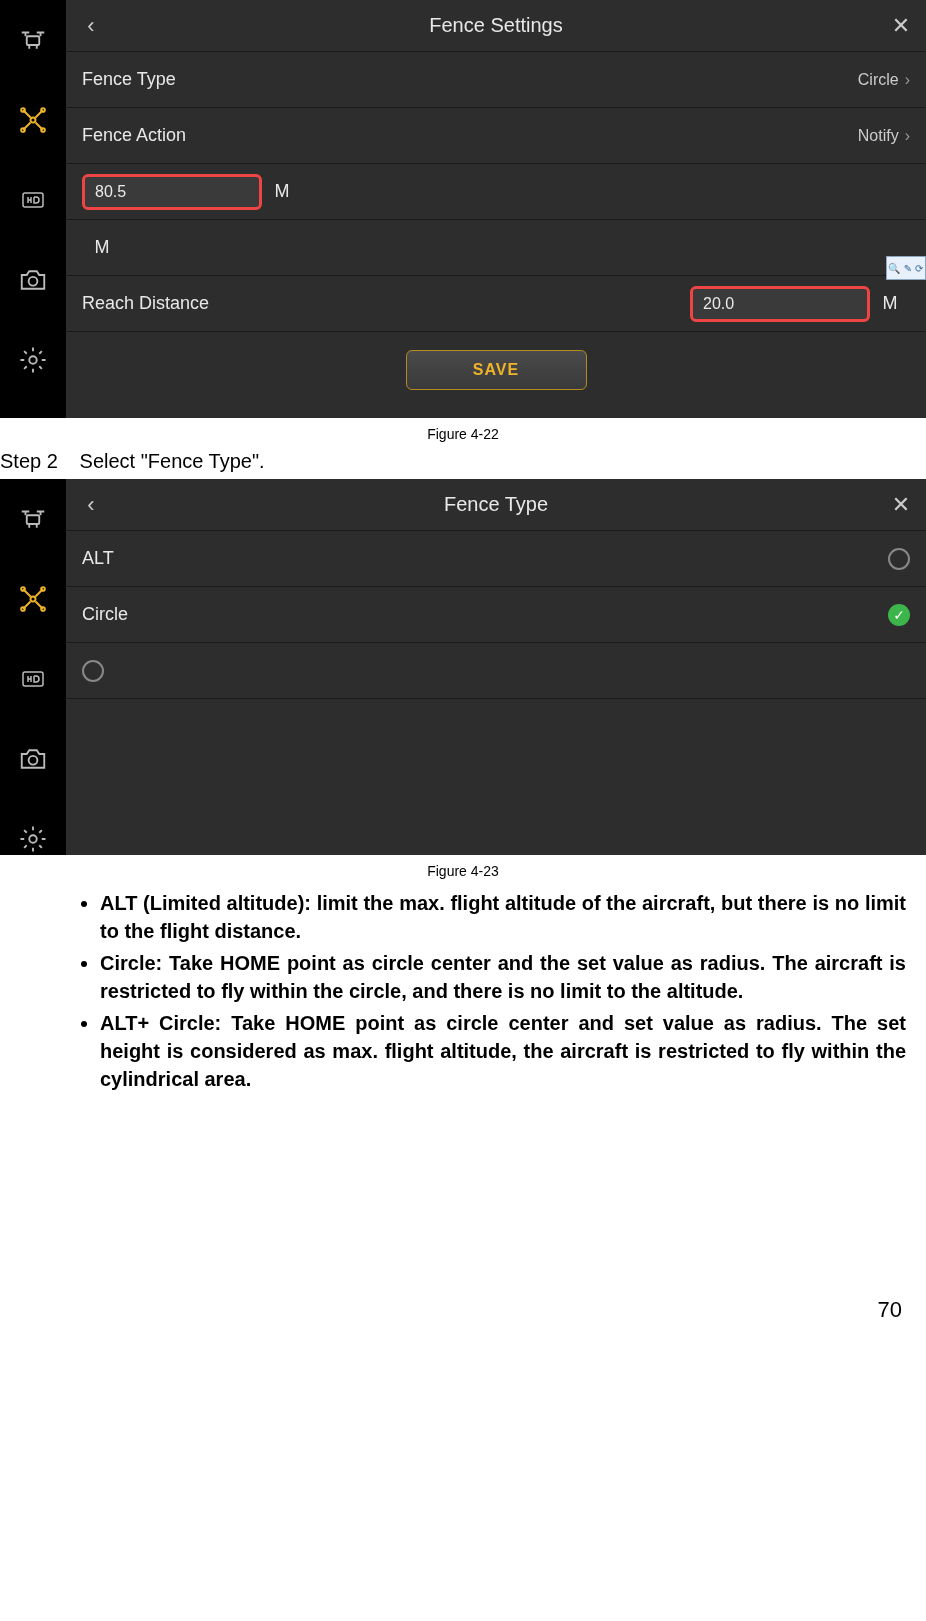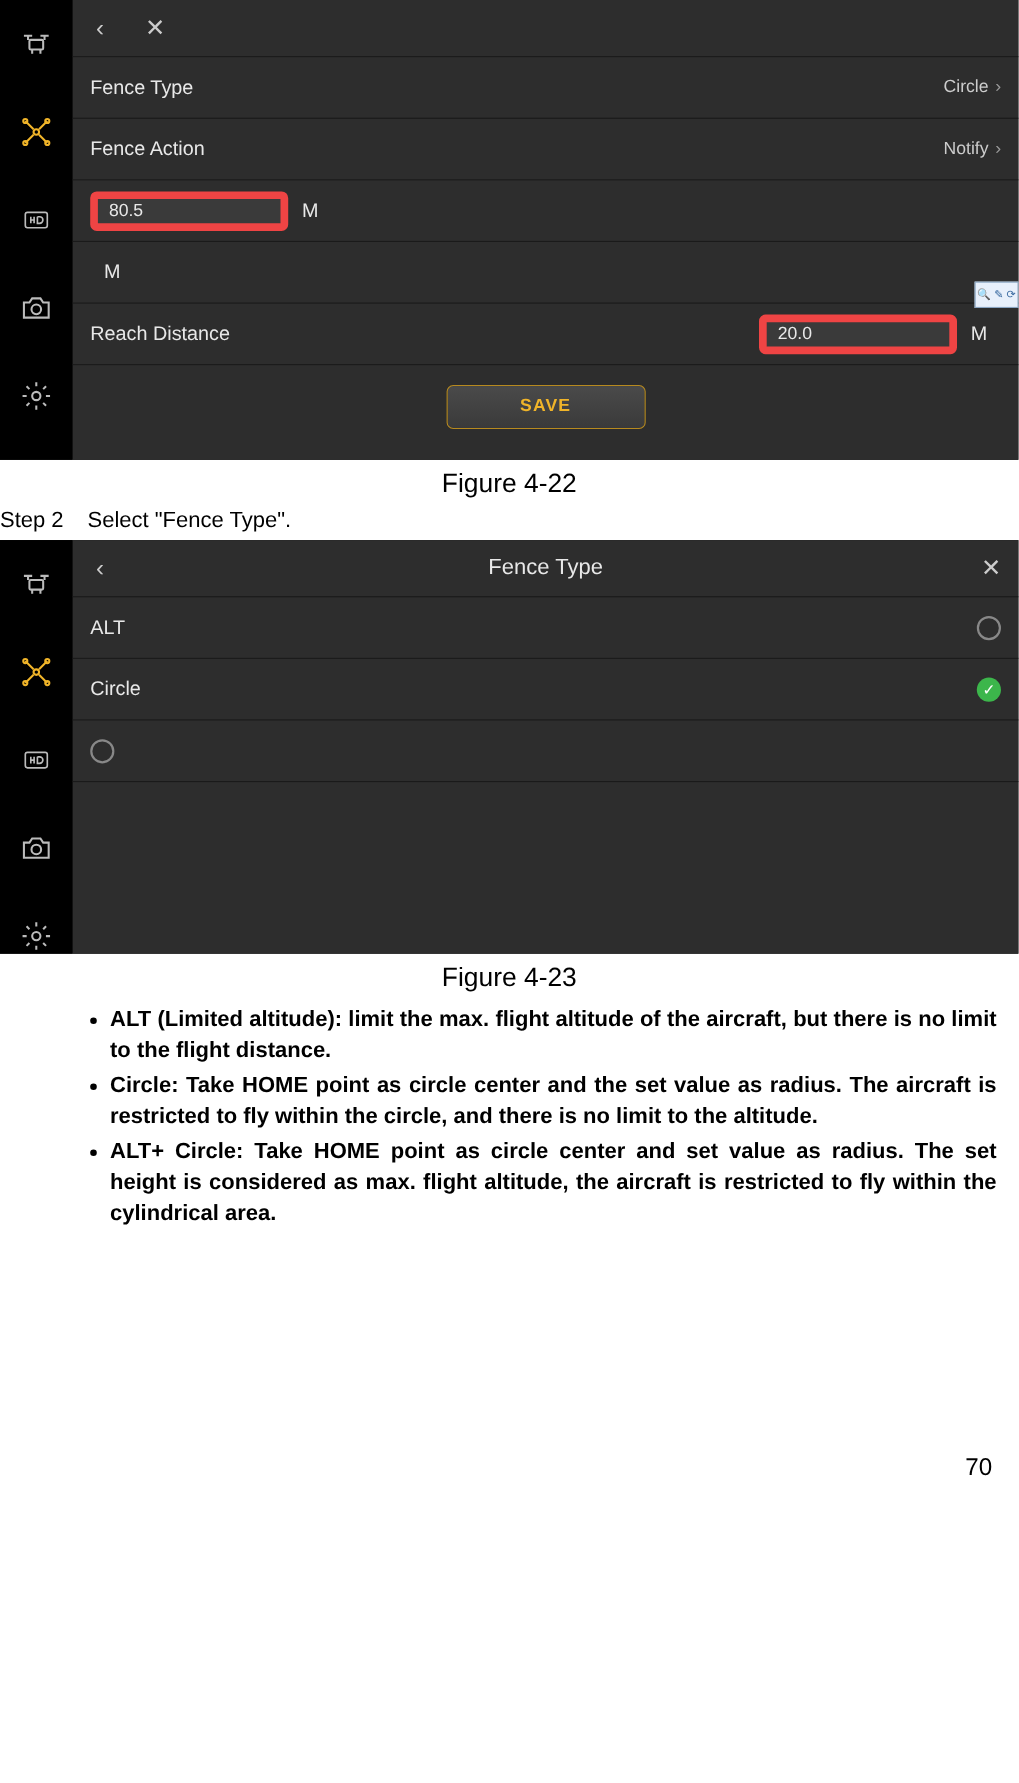--- a/index.html
+++ b/index.html
@@ -32,21 +32,21 @@
   .panel-header .close { width: 50px; text-align: center; color: #ccc; font-size: 22px; cursor: pointer; }
   .row {
     display: flex; align-items: center; height: 56px;
     padding: 0 16px; border-bottom: 1px solid #1a1a1a;
   }
   .row .label { flex: 1; color: #e8e8e8; }
   .row .value { color: #ccc; margin-right: 6px; font-size: 16px; }
   .row .chev { color: #999; font-size: 16px; }
   .row input[type="text"] {
     width: 180px; height: 36px; background: #3a3a3a;
-    border: 7px solid #ef4444; border-radius: 6px;
+    border: 3px solid #ef4444; border-radius: 6px;
     color: #e8e8e8; padding: 0 10px; font-size: 16px;
   }
   .row .unit { width: 40px; text-align: center; color: #e8e8e8; }
   .save-row { text-align: center; padding: 18px 0 28px; }
   .save-btn {
     display: inline-block; width: 181px; height: 40px;
     border: 1px solid #b78a1f; border-radius: 6px;
     background: linear-gradient(#4a4a4a,#3a3a3a);
     color: #f0b429; font-weight: bold; font-size: 16px; letter-spacing: 1px;
     cursor: pointer;
@@ -54,21 +54,21 @@
   .radio-circle {
     width: 22px; height: 22px; border-radius: 50%;
     border: 2px solid #888; display: inline-block;
   }
   .radio-check {
     width: 22px; height: 22px; border-radius: 50%;
     background: #3cb64b; display: inline-flex;
     align-items: center; justify-content: center;
     color: #fff; font-size: 14px;
   }
-  .caption { text-align: center; font-size: 24px; padding: 8px 0 4px; }
+  .caption { text-align: center; font-size: 14px; padding: 8px 0 4px; }
   .step-line { font-size: 20px; padding: 4px 0 6px; }
   .step-line .step { display: inline-block; width: 74px; }
   .bullets { padding: 6px 20px 0 100px; font-size: 20px; line-height: 1.4; }
   .bullets li { margin-bottom: 4px; list-style: disc; text-align: justify; font-weight: bold; }
   .pagenum { text-align: right; font-size: 22px; padding: 200px 24px 20px 0; }
   .fig2-lower { height: 150px; }
   .watermark-box {
     position: absolute; right: 0; top: 256px;
     background: #e8f0fb; border: 1px solid #8aa5c2;
     width: 40px; height: 24px; display: flex; align-items: center; justify-content: center;
@@ -113,20 +113,21 @@
     <div class="sidebar-icon">
       <svg viewBox="0 0 24 24" width="30" height="30">
             <circle cx="12" cy="12" r="3"></circle>
             <path d="M12 2v3M12 19v3M2 12h3M19 12h3M4.9 4.9l2.1 2.1M17 17l2.1 2.1M4.9 19.1L7 17M17 7l2.1-2.1"></path>
           </svg>
     </div>
   </div>
   <div class="panel">
     <div class="panel-header">
       <div class="back">‹</div>
+      <div class="title">Fence Settings</div>
       <div class="close">✕</div>
     </div>
     <div class="row">
       <div class="label">Fence Type</div>
       <div class="value">Circle</div>
       <div class="chev">›</div>
     </div>
     <div class="row">
       <div class="label">Fence Action</div>
       <div class="value">Notify</div>

